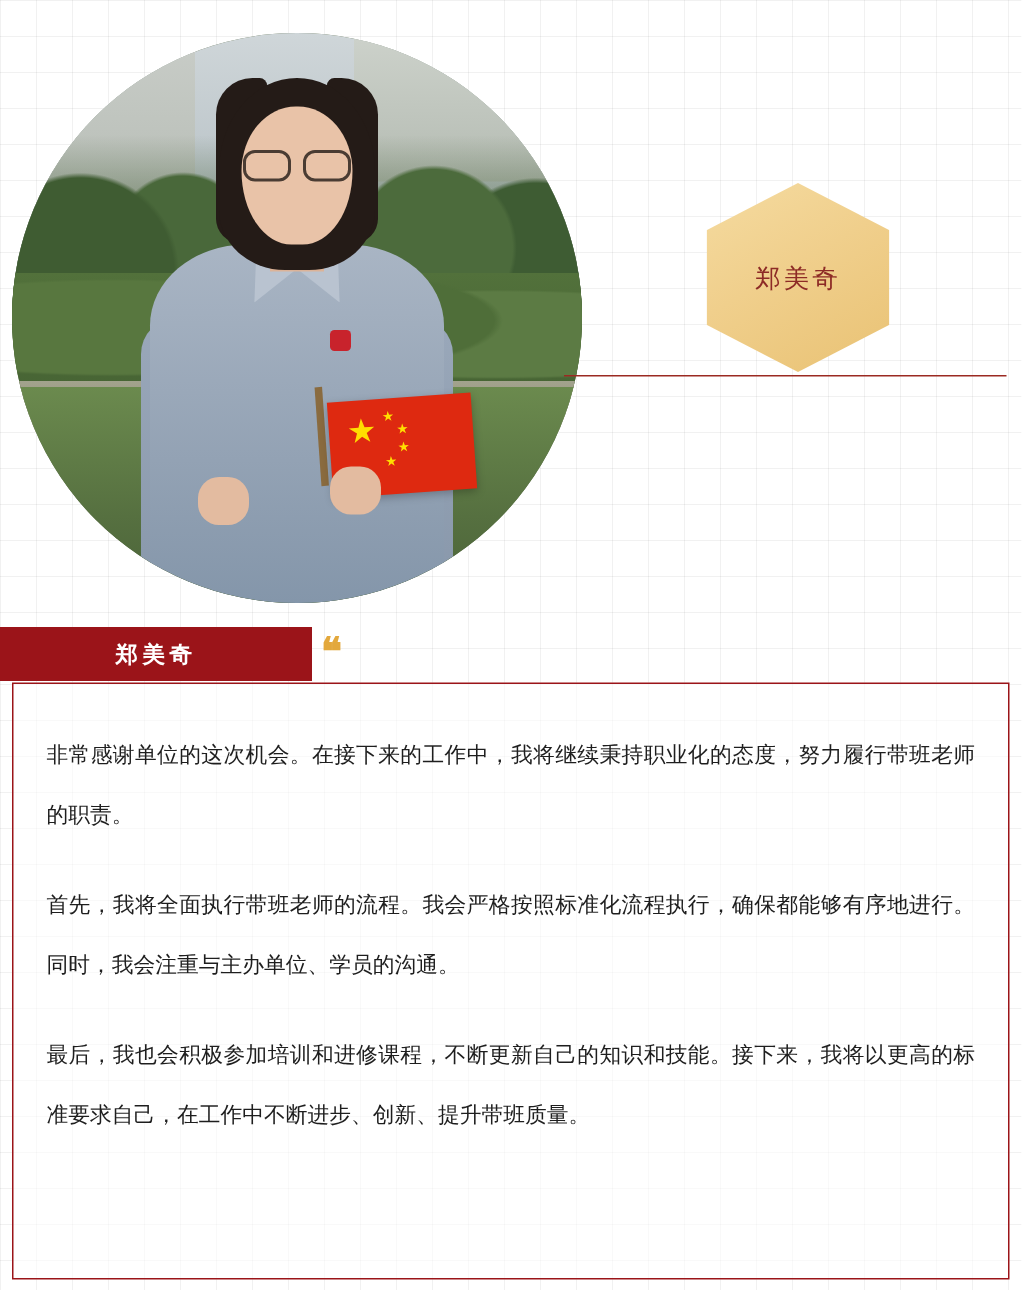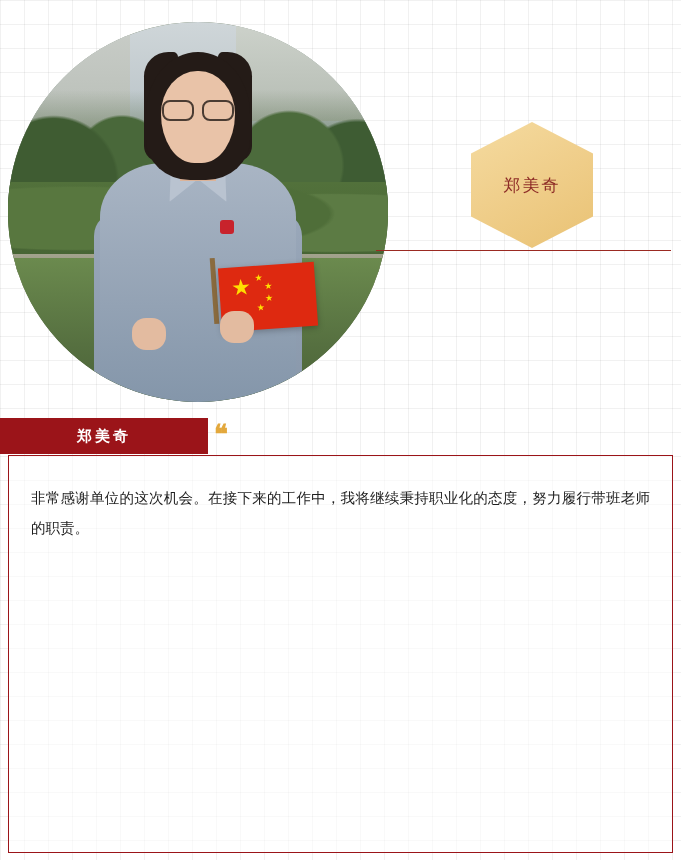--- a/index.html
+++ b/index.html
@@ -265,26 +265,26 @@
     left: 8px;
     top: 455px;
     width: 665px;
     height: 398px;
     border: 1px solid #9b1419;
     background: rgba(255,255,255,0.55);
     padding: 28px 22px 16px 22px;
   }
   .para {
     font-size: 14.5px;
-    line-height: 30px;
+    line-height: 40px;
     color: #1e1e1e;
     margin: 0 0 20px 0;
     text-align: justify;
     text-indent: 0;
-    font-family: Liberation Mono, monospace;
+    font-family: Liberation Sans, sans-serif;
   }
   .para:last-child { margin-bottom: 0; }
 </style>
 </head>
 <body>
 
 <div class="page">
 
   <div class="hero">
 
@@ -331,15 +331,17 @@
 
   <div class="banner-row">
     <div class="banner">
       <span class="banner-text">郑美奇</span>
     </div>
     <span class="quote-mark">❝</span>
   </div>
 
   <div class="card">
     <p class="para">非常感谢单位的这次机会。在接下来的工作中，我将继续秉持职业化的态度，努力履行带班老师的职责。</p>
+    <p class="para">首先，我将全面执行带班老师的流程。我会严格按照标准化流程执行，确保都能够有序地进行。同时，我会注重与主办单位、学员的沟通。</p>
+    <p class="para">最后，我也会积极参加培训和进修课程，不断更新自己的知识和技能。接下来，我将以更高的标准要求自己，在工作中不断进步、创新、提升带班质量。</p>
   </div>
 
 </div>
 
 </body></html>

